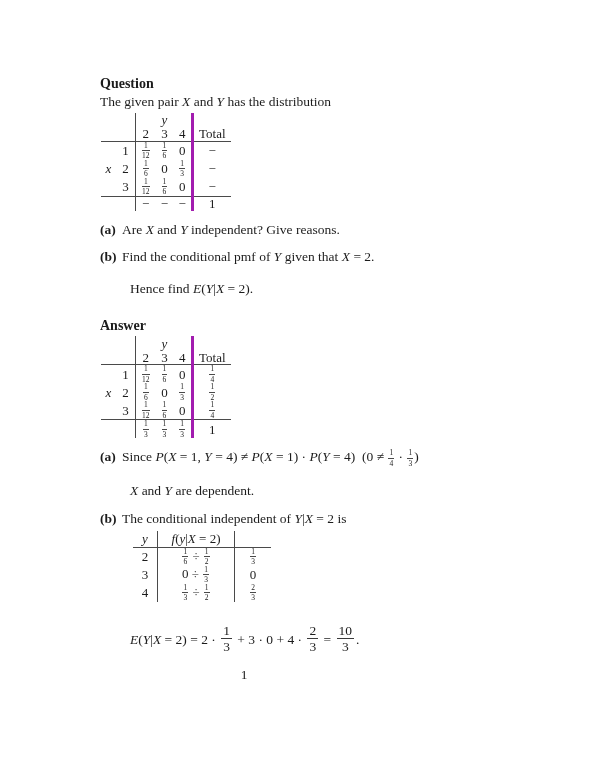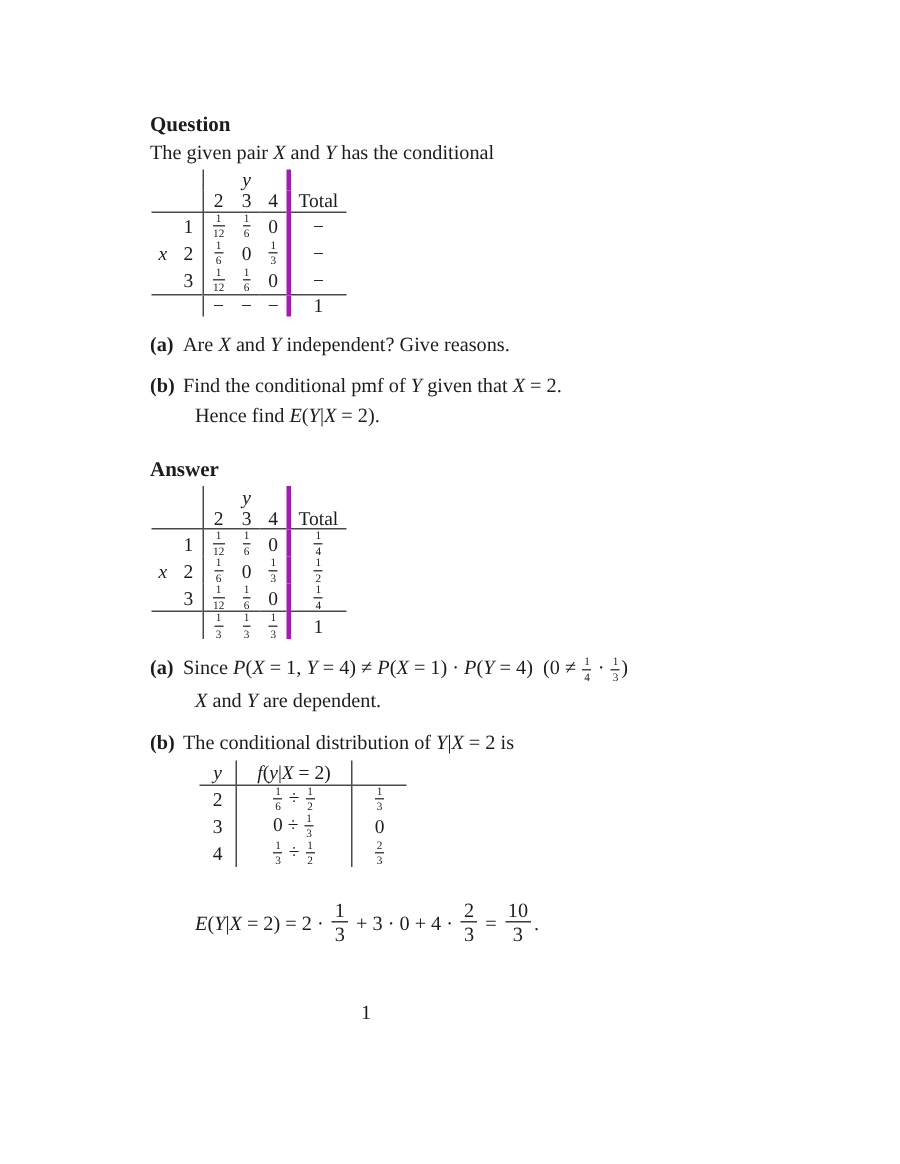--- a/index.html
+++ b/index.html
@@ -30,38 +30,38 @@
   .fr .fn { display: block; border-bottom: 1px solid #4a4a4a; padding: 0 1px 1px; }
   .fr .fd { display: block; padding-top: 1px; }
 
   
   .dfr { display: inline-block; vertical-align: -0.55em; text-align: center; line-height: 1.12; margin: 0 2px; }
   .dfr .fn { display: block; border-bottom: 1px solid #3a3a3a; padding: 0 2px 0; }
   .dfr .fd { display: block; }
 
   .item { position: relative; padding-left: 22px; margin-top: 11px; }
   .ilabel { position: absolute; left: 0; font-weight: bold; }
-  .cont { margin-left: 8px; margin-top: 4px; }
+  .cont { margin-left: 8px; margin-top: 16px; }
   .answer-sec { margin-top: 19px; }
   .t3 { margin-left: 11px; margin-top: 4px; }
   .t3 td { height: 16px; }
   .t3 .cy { min-width: 14px; }
   .t3 .cexpr { min-width: 66px; }
   .t3 .cres { min-width: 26px; }
   .eq { margin-left: 8px; margin-top: 21px; line-height: 30px; }
   .pageno { position: absolute; left: 0; right: 0; top: 667px; text-align: center; font-size: 13.5px; }
 </style>
 </head>
 <body>
 
 <div class="page">
   <div class="content">
 
     <div class="heading">Question</div>
-    <div class="line"><span>The given pair </span><span class="mi">X</span><span> and </span><span class="mi">Y</span><span> has the conditional</span></div>
+    <div class="line"><span>The given pair </span><span class="mi">X</span><span> and </span><span class="mi">Y</span><span> has the distribution</span></div>
 
     <table class="ptable">
       <tbody>
         <tr>
           <td class="c0"></td>
           <td class="c1 vr"></td>
           <td></td>
           <td class="mi">y</td>
           <td></td>
           <td class="vl"></td>
@@ -177,21 +177,21 @@
       </table>
 
       <div class="item">
         <span class="ilabel">(a)</span>
         <span><span>Since </span><span class="mi">P</span><span>(</span><span class="mi">X</span><span> = 1, </span><span class="mi">Y</span><span> = 4) ≠ </span><span class="mi">P</span><span>(</span><span class="mi">X</span><span> = 1) · </span><span class="mi">P</span><span>(</span><span class="mi">Y</span><span> = 4)&nbsp;&nbsp;(0 ≠ </span><span class="fr"><span class="fn">1</span><span class="fd">4</span></span><span> · </span><span class="fr"><span class="fn">1</span><span class="fd">3</span></span><span>)</span></span>
         <div class="cont"><span class="mi">X</span><span> and </span><span class="mi">Y</span><span> are dependent.</span></div>
       </div>
 
       <div class="item">
         <span class="ilabel">(b)</span>
-        <span><span>The conditional distribution of </span><span class="mi">Y</span><span>|</span><span class="mi">X</span><span> = 2 is</span></span>
+        <span><span>The conditional independent of </span><span class="mi">Y</span><span>|</span><span class="mi">X</span><span> = 2 is</span></span>
 
         <table class="ptable t3">
           <tbody>
             <tr class="hrule">
               <td class="cy vr"><span class="mi">y</span></td>
               <td class="cexpr vr"><span class="mi">f</span><span>(</span><span class="mi">y</span><span>|</span><span class="mi">X</span><span> = 2)</span></td>
               <td class="cres"></td>
             </tr>
             <tr>
               <td class="cy vr">2</td>

